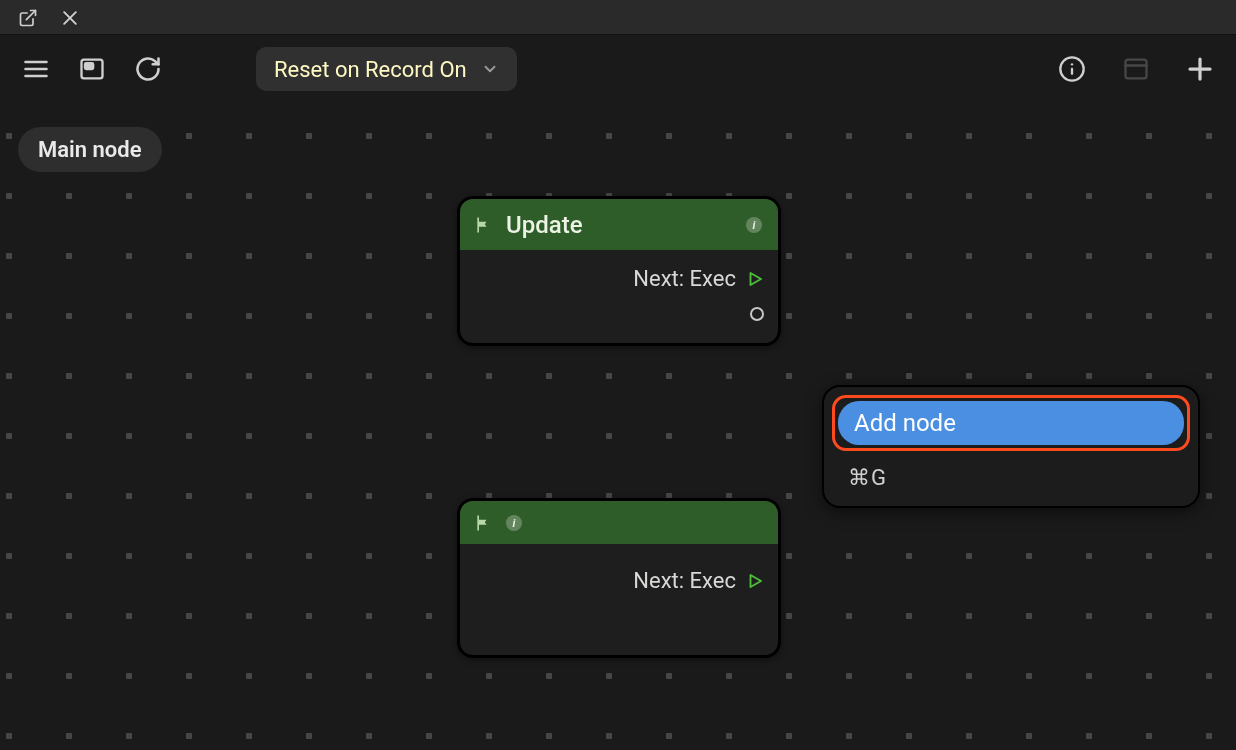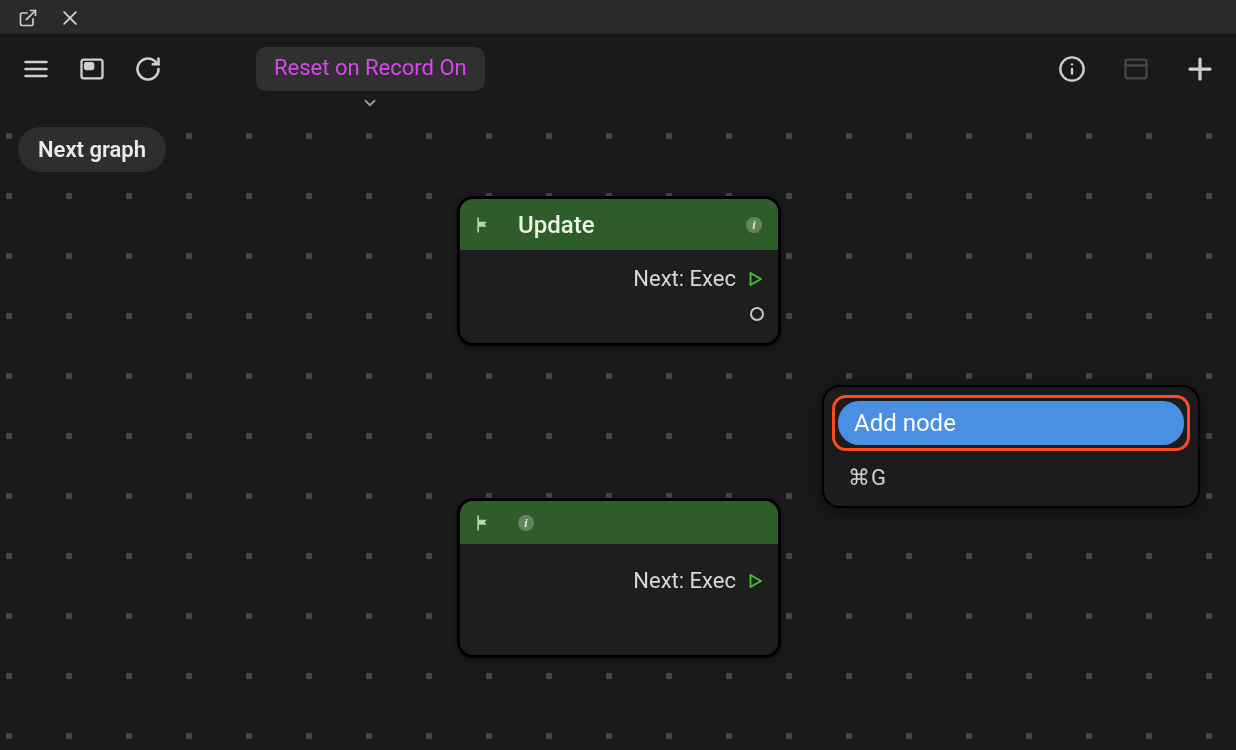--- a/index.html
+++ b/index.html
@@ -6,35 +6,35 @@
   html, body { width: 1236px; height: 750px; overflow: hidden; font-family: -apple-system, BlinkMacSystemFont, "Segoe UI", Roboto, Helvetica, Arial, sans-serif; }
   body { background:#1a1a1a; color:#d0d0d0; position:relative; }
 
   .panel { position:relative; width:100%; height:100%; background:#1a1a1a; }
   .title-bar { display:flex; align-items:center; justify-content:space-between; padding:8px 18px 6px 18px; background:#2a2a2a; border-bottom:1px solid #111; }
   .title-text { font-size:19px; font-weight:700; letter-spacing:0.5px; color:#b8b8b6; }
   .title-right { display:flex; align-items:center; gap:22px; }
   .title-icon { width:20px; height:20px; display:flex; align-items:center; justify-content:center; color:#cfcfcf; cursor:pointer; }
   .toolbar { display:flex; align-items:center; padding:12px 18px 14px 18px; gap:20px; background:#1a1a1a; }
   .icon-btn { width:36px; height:36px; display:flex; align-items:center; justify-content:center; color:#cfcfcf; cursor:pointer; border-radius:6px; }
-  .dropdown { display:flex; align-items:center; gap:14px; background:#303030; padding:8px 18px; border-radius:10px; color:#d946ef; font-size:22px; cursor:pointer; height:44px;flex-direction:column; }
+  .dropdown { display:flex; align-items:center; gap:14px; background:#303030; padding:8px 18px; border-radius:10px; color:#fef9c3; font-size:22px; cursor:pointer; height:44px; }
   .dropdown .chev { color:#9a9a9a; }
   .search-wrap { display:flex; align-items:center; background:#303030; border-radius:10px; padding:0 14px; height:44px; width:395px; }
   .search-wrap svg { flex:0 0 auto; }
   .search-input { background:transparent; border:none; outline:none; color:#9a9a9a; font-size:22px; margin-left:10px; width:100%; }
   .toolbar-spacer { flex:1; }
   .right-icons { display:flex; align-items:center; gap:28px; margin-left:10px; }
 
   .canvas { position:absolute; left:0; right:0; top:110px; bottom:0; background:#1a1a1a; }
   .dot { position:absolute; width:6px; height:6px; background:#464646; border-radius:1px; }
 
   .breadcrumb { position:absolute; left:18px; top:17px; background:#2e2e2e; color:#eaeaea; font-size:22px; font-weight:600; padding:10px 20px; border-radius:999px; }
 
   .node { position:absolute; background:#1e1e1e; border:3px solid #000; border-radius:16px; overflow:hidden; box-shadow:0 2px 6px rgba(0,0,0,0.4); }
-  .node-header { display:flex; align-items:center; gap:24px; padding:12px 16px 10px 14px; background:#2e5d29; color:#e8f1e1; border-bottom:1px solid #2e5d29; }
+  .node-header { display:flex; align-items:center; gap:12px; padding:12px 16px 10px 14px; background:#2e5d29; color:#e8f1e1; border-bottom:1px solid #2e5d29; }
   .node-header .flag-icon { color:#b7d7a8; }
   .node-title { font-size:24px; font-weight:500; flex:1; color:#ecf3e5; }
   .info-dot { width:16px; height:16px; border-radius:50%; background:rgba(255,255,255,0.25); display:flex; align-items:center; justify-content:center; font-size:11px; font-weight:700; color:#e8f1e1; font-style:italic; }
   .node-body { padding:8px 14px 14px 14px; }
   .port-row { display:flex; align-items:center; justify-content:flex-end; gap:10px; padding:8px 0; font-size:22px; color:#d8d8d6; }
   .port-row .exec-tri { color:#4dbd3a; }
   .port-circle { width:14px; height:14px; border:2px solid #c7c7c7; border-radius:50%; }
 
   .context-menu { position:absolute; background:#1c1c1c; border:2px solid #000; border-radius:18px; padding:8px; width:378px; box-shadow:0 4px 16px rgba(0,0,0,0.5); }
   .ctx-highlight { border:3px solid #ff4a1f; border-radius:14px; padding:3px; margin-bottom:6px; }
@@ -122,21 +122,21 @@
         <svg width="30" height="30" viewBox="0 0 24 24" fill="none" stroke="#cfcfcf" stroke-width="2.6" stroke-linecap="round">
             <line x1="12" y1="4" x2="12" y2="20"></line>
             <line x1="4" y1="12" x2="20" y2="12"></line>
           </svg>
       </div>
     </div>
   </div>
 
   <div class="canvas" id="canvas">
 
-    <div class="breadcrumb" style="z-index: 2;">Next graph</div>
+    <div class="breadcrumb" style="z-index: 2;">Main node</div>
 
     <div class="node" style="left: 457px; top: 86px; width: 324px; z-index: 2;">
       <div class="node-header">
         <span class="flag-icon">
           <svg width="20" height="20" viewBox="0 0 24 24" fill="#b7d7a8">
               <path d="M4 3v18h2v-7h9l-2-3 2-3H6V3z"></path>
             </svg>
         </span>
         <span class="node-title">Update</span>
         <span class="info-dot">i</span>

